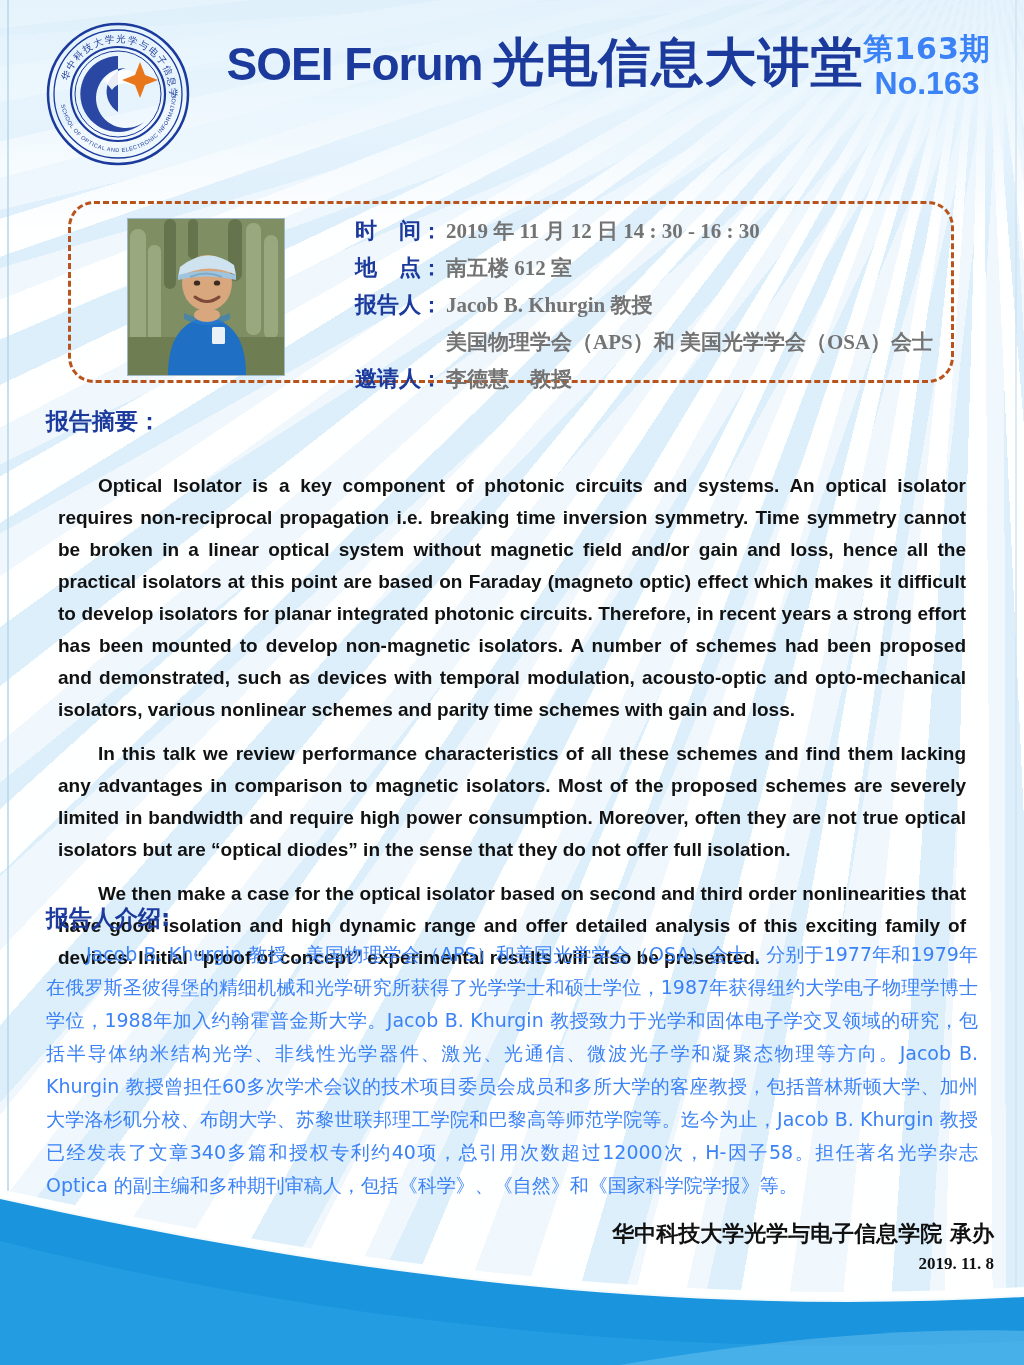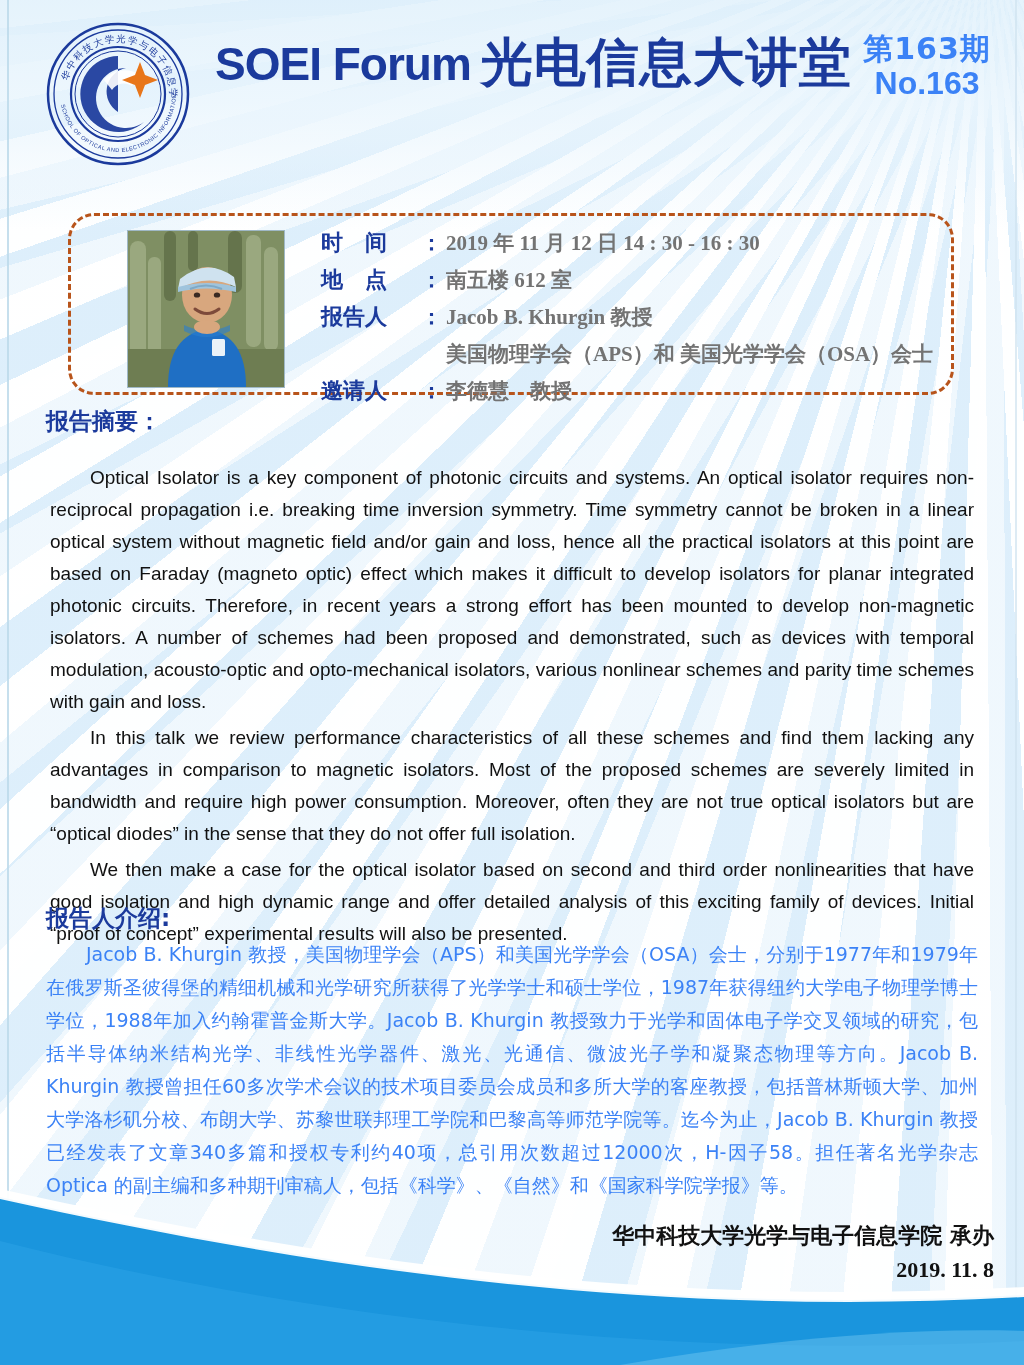--- a/index.html
+++ b/index.html
@@ -41,21 +41,21 @@
   .edgeline-r{position:absolute;right:7px;top:0;width:2px;height:1365px;background:#cfe3ef;opacity:.7;}
 
   
   .waves{position:absolute;left:0;bottom:0;width:1024px;height:220px;}
 
   
   .header{position:absolute;left:0;top:0;width:1024px;height:120px;}
   .logo{position:absolute;left:44px;top:20px;width:148px;height:148px;}
   .brandline{
     position:absolute;left:215px;top:28px;width:660px;
-    text-align:left;
+    text-align:center;
     font-weight:bold;
     color:#1b3a9c;
     white-space:nowrap;
   }
   .brand-en{font-size:46px;letter-spacing:-1px;font-family:"Liberation Sans",sans-serif;}
   .brand-cn{font-size:52px;letter-spacing:1px;margin-left:10px;font-family:"DejaVu Sans",sans-serif;}
   .issue{
     position:absolute;right:22px;top:32px;width:150px;text-align:center;
     color:#3b82f6;font-weight:bold;line-height:1.12;
   }
@@ -65,24 +65,25 @@
   .talk-title{
     position:absolute;left:130px;top:124px;width:770px;
     text-align:center;
     font-size:25px;font-weight:bold;color:#141414;
     line-height:1.32;
     font-family:"Liberation Sans",sans-serif;
   }
 
   
   .infobox{
-    position:absolute;left:68px;top:213px;width:886px;height:182px;
+    position:absolute;left:68px;top:201px;width:886px;height:182px;
     border:3px dashed #b8541b;
     border-radius:26px;
     box-sizing:border-box;
+    text-align:right;
   }
   .photo{
     position:absolute;left:56px;top:14px;width:156px;height:156px;
     border:1px solid #9fb8c6;
     overflow:hidden;background:#6d7f57;
   }
   .info-rows{position:absolute;left:250px;top:12px;width:620px;}
   .irow{display:flex;align-items:baseline;margin-bottom:7px;white-space:nowrap;}
   .ilabel{
     color:#1b3a9c;font-weight:bold;font-size:22px;
@@ -103,36 +104,36 @@
     font-family:"DejaVu Sans",sans-serif;
   }
 
   
   .abstract{
     position:absolute;left:46px;top:458px;width:932px;
     font-size:19px;line-height:32px;color:#111;
     text-align:justify;
     font-family:"Liberation Sans",sans-serif;
   }
-  .abstract p{margin:4px;text-indent:2.1em;}
+  .abstract p{margin:12px;text-indent:2.1em;font-weight:bold;}
   .bio{
     position:absolute;left:46px;top:938px;width:932px;
     font-size:19px;line-height:33px;color:#3b82f6;
     text-align:justify;
     font-family:"DejaVu Sans",sans-serif;
   }
   .bio p{margin:0;text-indent:2.1em;}
 
   
   .footer{
-    position:absolute;right:30px;bottom:78px;text-align:right;
+    position:absolute;right:30px;bottom:88px;text-align:right;
     color:#111;font-weight:bold;
   }
   .f-org{font-size:22px;font-family:"DejaVu Sans",sans-serif;line-height:1.5;}
-  .f-date{font-size:22px;font-family:"Liberation Serif","DejaVu Serif",serif;line-height:1.6;}
+  .f-date{font-size:17px;font-family:"Liberation Serif","DejaVu Serif",serif;line-height:1.6;}
 </style>
 </head>
 <body>
 
 <div id="poster">
 
   <div class="rays"></div>
   <div class="rays2"></div>
   <div class="topwash"></div>
   <div class="edgeline-l"></div>

